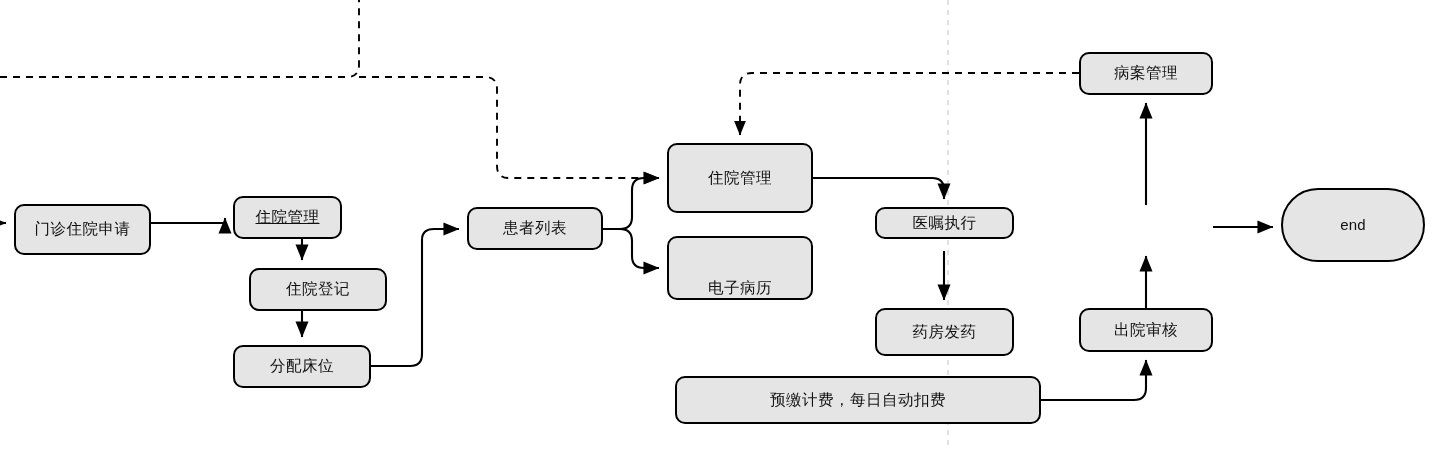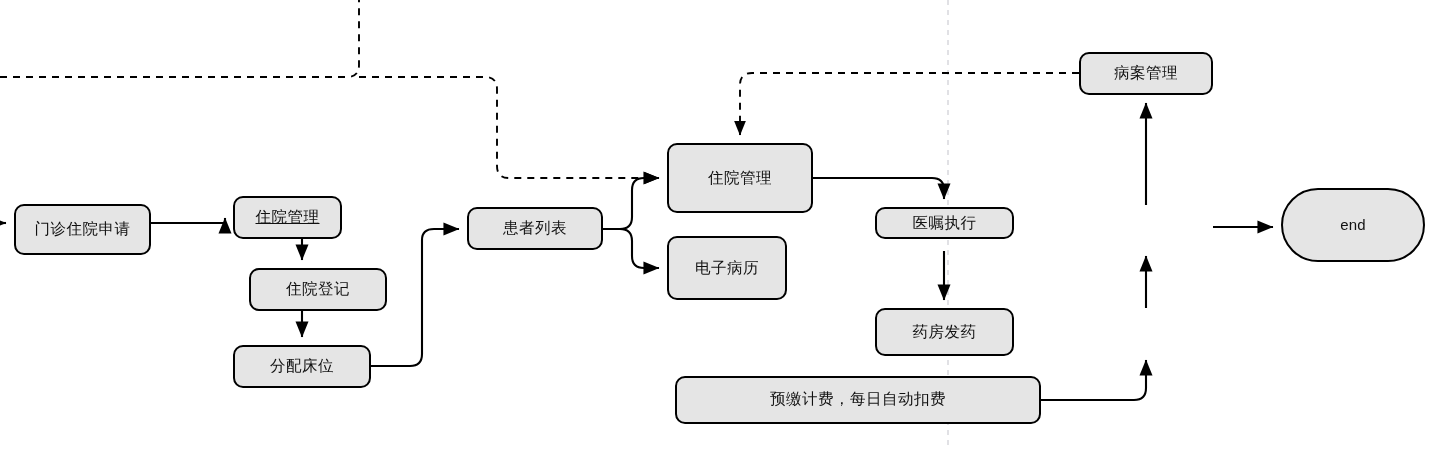--- a/index.html
+++ b/index.html
@@ -38,21 +38,20 @@
     letter-spacing:0.5px;
     z-index:2;
   }
   .node.stadium{
     border-radius:999px;
     font-size:15px;
     letter-spacing:0.2px;
   }
   .node.wide{
     font-size:15.5px;
-    font-family:Liberation Mono, monospace;
   }
 </style>
 </head>
 <body>
 
 <div id="canvas">
 
   <svg id="edges" viewBox="0 0 1440 450" width="1440" height="450" xmlns="http://www.w3.org/2000/svg">
     <defs>
       <marker id="ah" markerWidth="9" markerHeight="9" refX="7.4" refY="3.1" orient="auto" markerUnits="strokeWidth">
@@ -121,39 +120,42 @@
     </div>
 
   <div class="node" style="left:467px;top:207px;width:136px;height:43px;">
       <span>患者列表</span>
     </div>
 
   <div class="node" style="left:667px;top:143px;width:146px;height:70px;">
       <span>住院管理</span>
     </div>
 
-  <div class="node" style="left:667px;top:236px;width:120px;height:64px;">
+  <div class="node" style="left:667px;top:236px;width:146px;height:64px;align-items:flex-end;">
       <span>电子病历</span>
     </div>
 
   <div class="node" style="left:875px;top:207px;width:139px;height:32px;">
       <span>医嘱执行</span>
     </div>
 
   <div class="node" style="left:875px;top:308px;width:139px;height:48px;">
       <span>药房发药</span>
     </div>
 
   <div class="node wide" style="left:675px;top:376px;width:366px;height:48px;">
       <span>预缴计费，每日自动扣费</span>
     </div>
 
   <div class="node" style="left:1079px;top:52px;width:134px;height:43px;">
       <span>病案管理</span>
     </div>
 
 
+  <div class="node" style="left:1079px;top:308px;width:134px;height:44px;">
+      <span>出院审核</span>
+    </div>
 
   <div class="node stadium" style="left:1281px;top:188px;width:144px;height:74px;">
       <span>end</span>
     </div>
 
 </div>
 
 </body></html>

